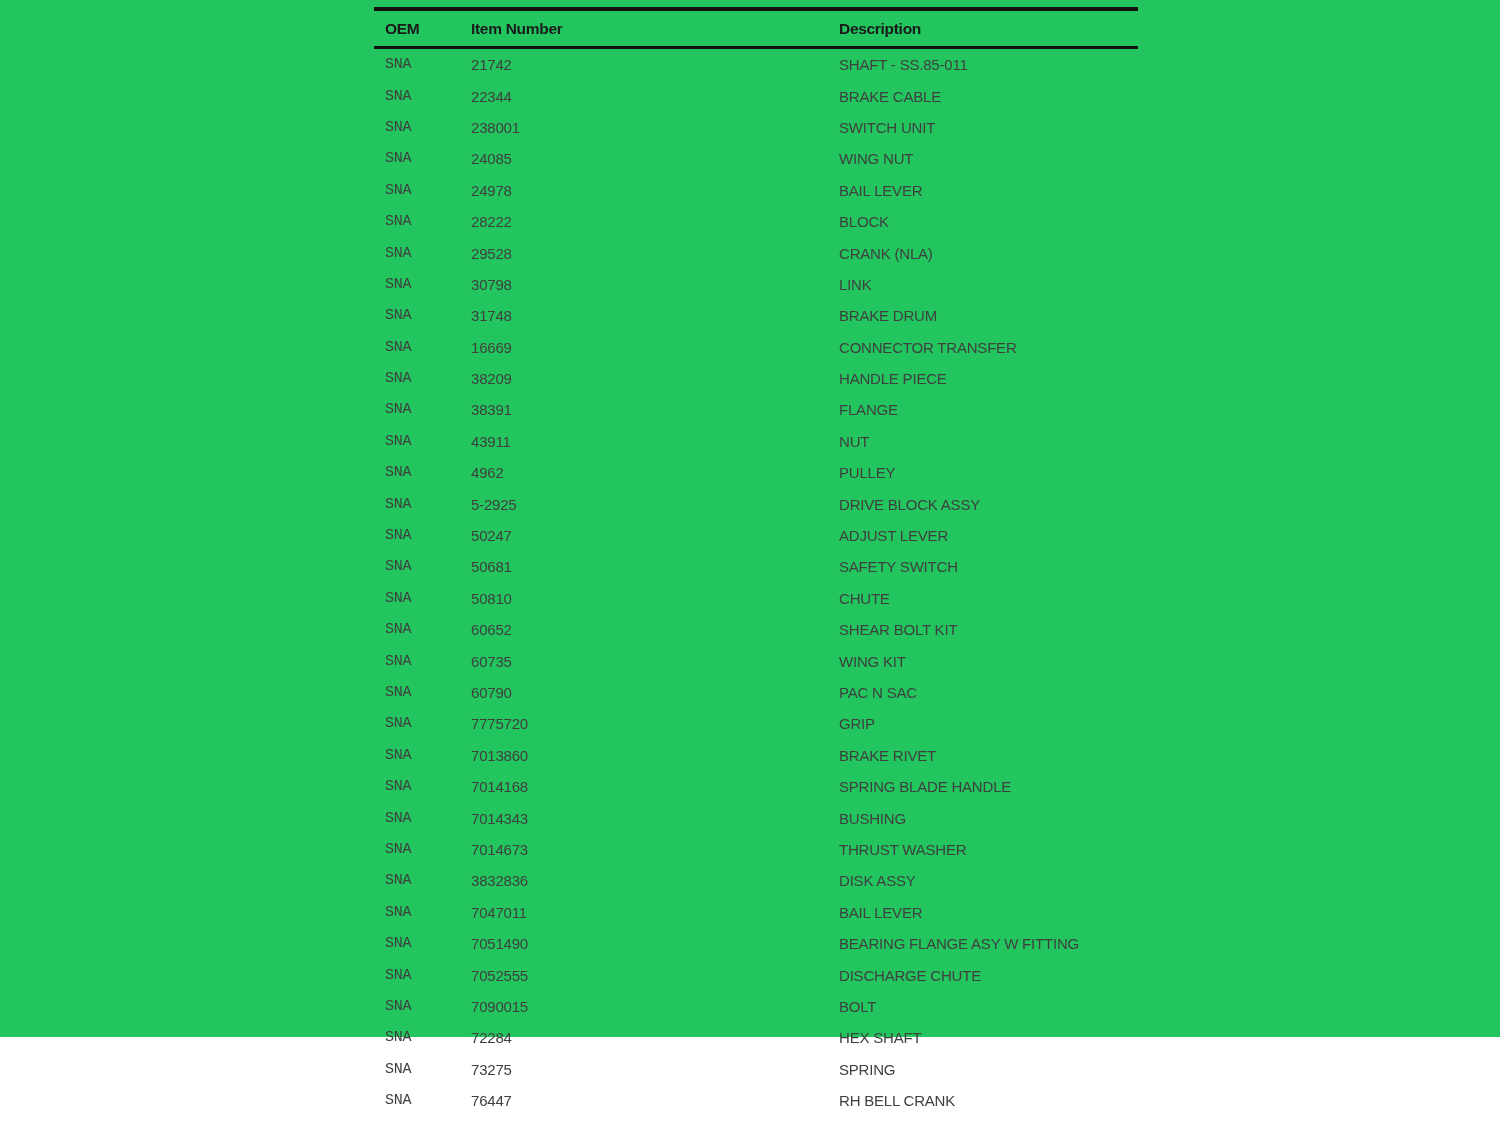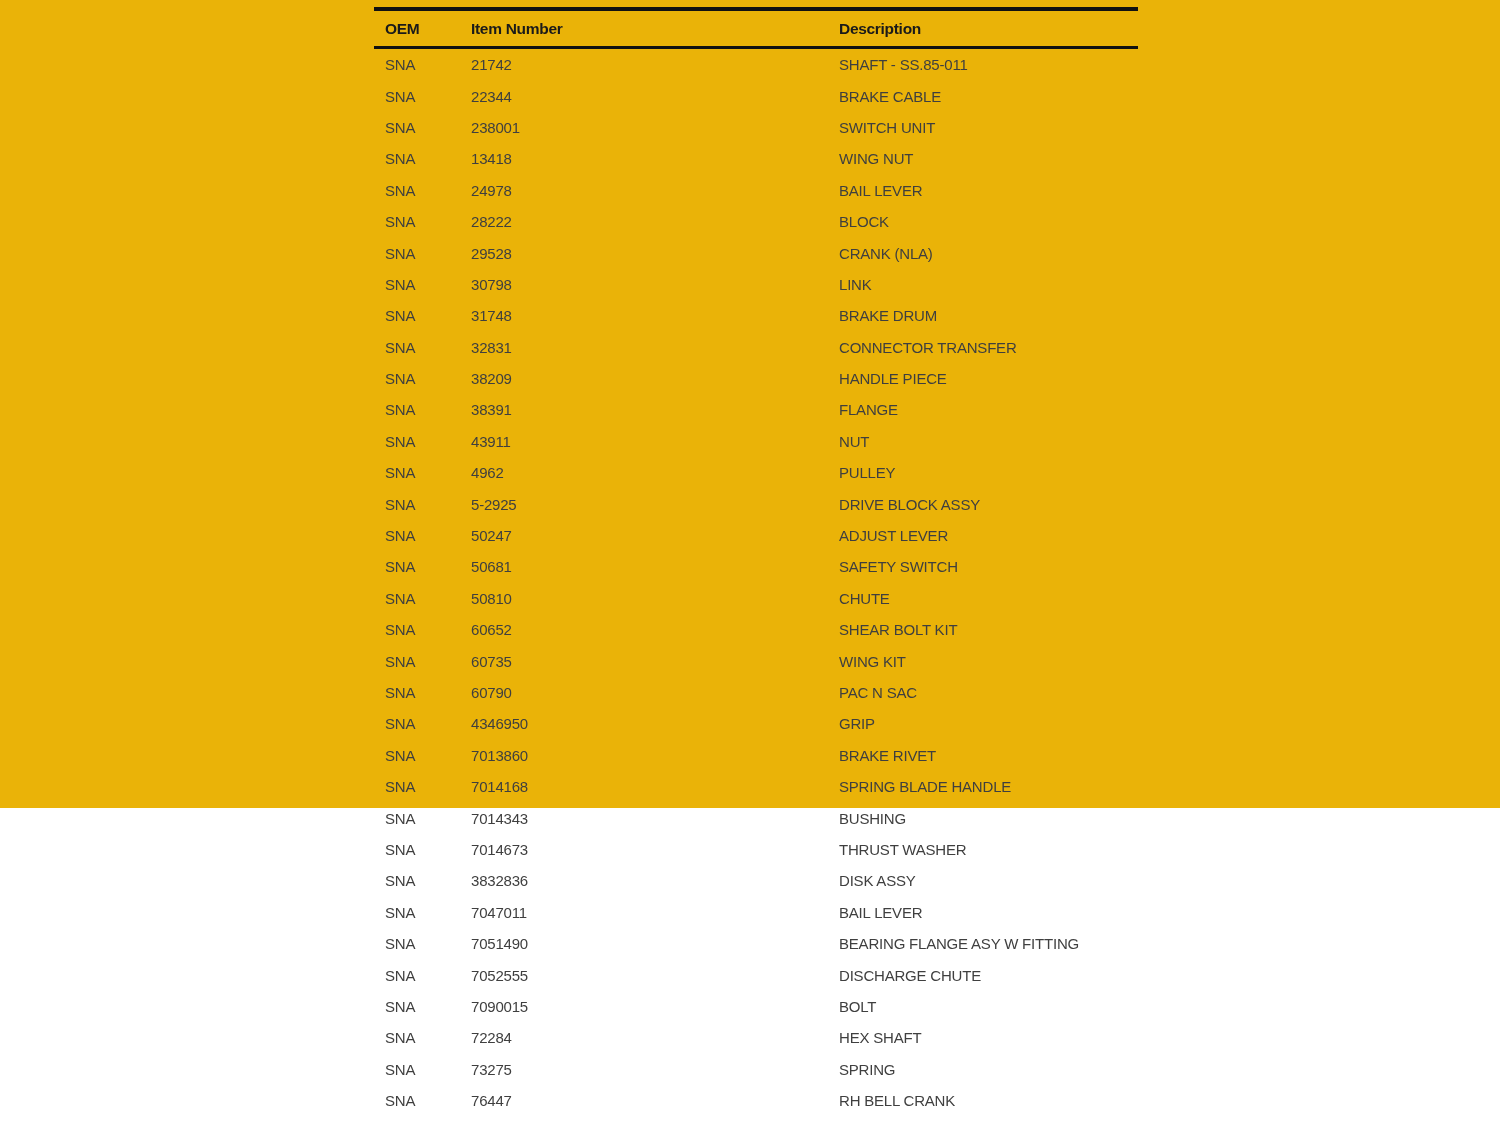--- a/index.html
+++ b/index.html
@@ -7,22 +7,22 @@
     padding: 0;
     background: #ffffff;
     width: 1500px;
     height: 1125px;
     overflow: hidden;
     font-family: "Liberation Sans", sans-serif;
   }
   .page {
     position: relative;
     width: 1500px;
-    height: 808px;
-    background: #eab308;
+    height: 1037px;
+    background: #22c55e;
   }
   .parts-table-wrap {
     position: absolute;
     left: 374px;
     top: 7px;
     width: 764px;
   }
   table.parts-table {
     border-collapse: collapse;
     table-layout: fixed;
@@ -46,21 +46,21 @@
   tbody td {
     font-size: 15px;
     color: #3f3f3f;
     letter-spacing: -0.2px;
     height: 31.4px;
     padding: 0;
     vertical-align: middle;
     white-space: nowrap;
     overflow: visible;
   }
-  tbody td:first-child { padding-left: 11px; }
+  tbody td:first-child { padding-left: 11px; font-family: Liberation Mono, monospace; }
 </style>
 </head>
 <body>
 
 <div class="page">
   <div class="parts-table-wrap">
     <table class="parts-table">
       <colgroup>
         <col class="c-oem">
         <col class="c-item">
@@ -84,21 +84,21 @@
             <td>22344</td>
             <td>BRAKE CABLE</td>
           </tr>
           <tr>
             <td>SNA</td>
             <td>238001</td>
             <td>SWITCH UNIT</td>
           </tr>
           <tr>
             <td>SNA</td>
-            <td>13418</td>
+            <td>24085</td>
             <td>WING NUT</td>
           </tr>
           <tr>
             <td>SNA</td>
             <td>24978</td>
             <td>BAIL LEVER</td>
           </tr>
           <tr>
             <td>SNA</td>
             <td>28222</td>
@@ -114,21 +114,21 @@
             <td>30798</td>
             <td>LINK</td>
           </tr>
           <tr>
             <td>SNA</td>
             <td>31748</td>
             <td>BRAKE DRUM</td>
           </tr>
           <tr>
             <td>SNA</td>
-            <td>32831</td>
+            <td>16669</td>
             <td>CONNECTOR TRANSFER</td>
           </tr>
           <tr>
             <td>SNA</td>
             <td>38209</td>
             <td>HANDLE PIECE</td>
           </tr>
           <tr>
             <td>SNA</td>
             <td>38391</td>
@@ -174,21 +174,21 @@
             <td>60735</td>
             <td>WING KIT</td>
           </tr>
           <tr>
             <td>SNA</td>
             <td>60790</td>
             <td>PAC N SAC</td>
           </tr>
           <tr>
             <td>SNA</td>
-            <td>4346950</td>
+            <td>7775720</td>
             <td>GRIP</td>
           </tr>
           <tr>
             <td>SNA</td>
             <td>7013860</td>
             <td>BRAKE RIVET</td>
           </tr>
           <tr>
             <td>SNA</td>
             <td>7014168</td>

